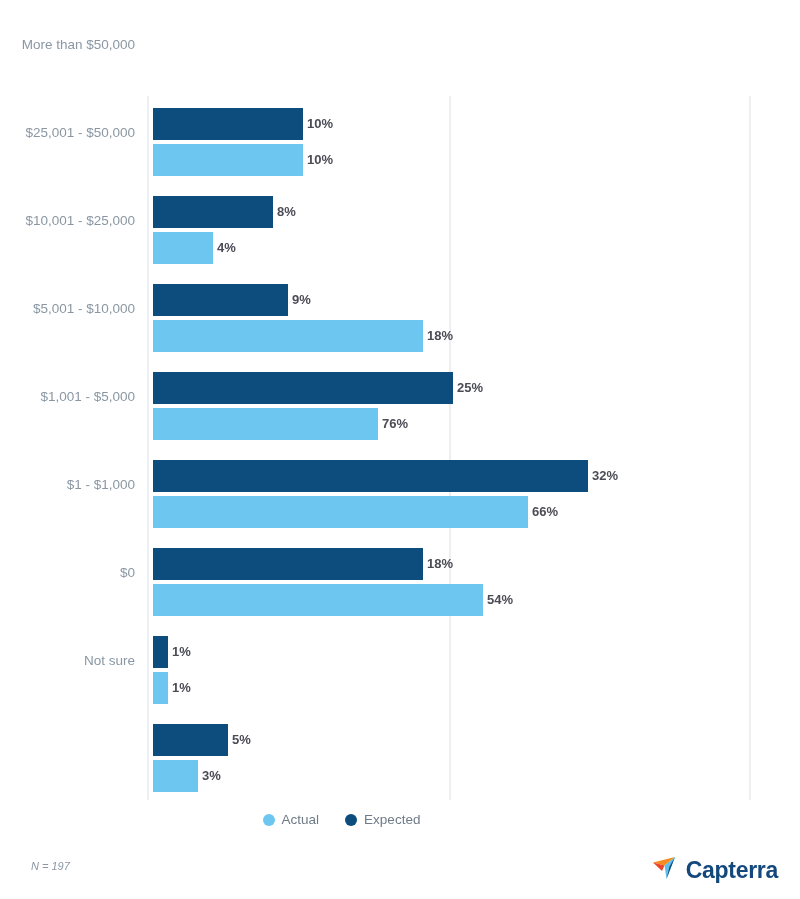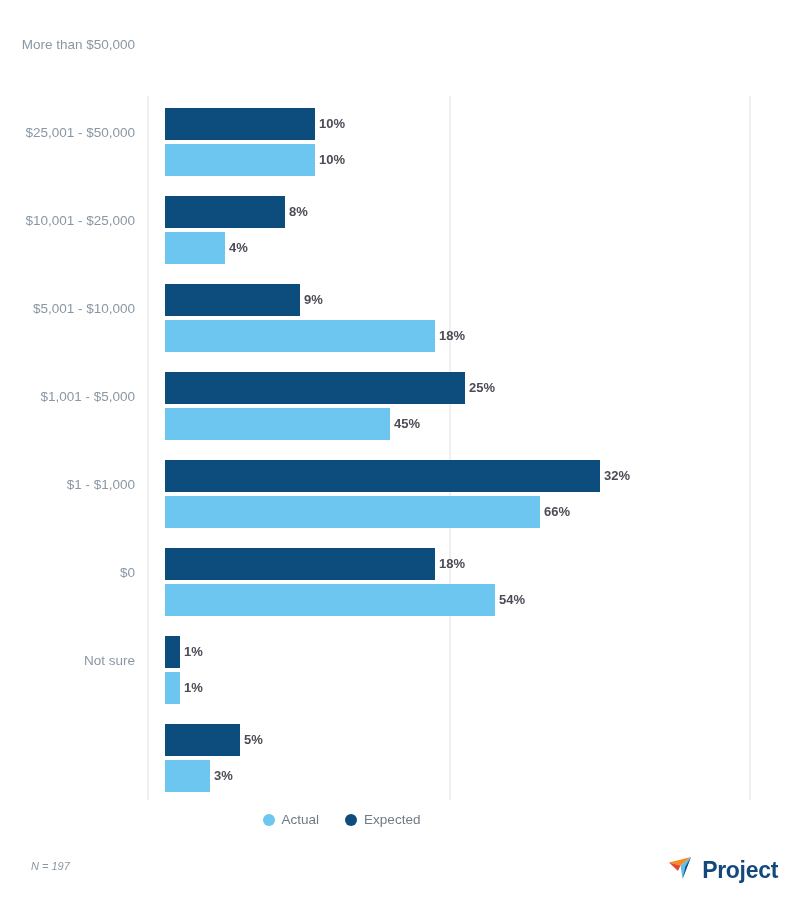--- a/index.html
+++ b/index.html
@@ -58,21 +58,21 @@
     top: 0;
     bottom: 0;
     left: -2px;
     width: 2px;
     background: #efeff1;
   }
 
   
   .cat-group {
     position: absolute;
-    left: 16px;
+    left: 4px;
     right: 0;
     height: 68px;
     text-align: right;
   }
   .bar-row {
     position: absolute;
     left: 0;
     height: 32px;
   }
   .bar-row.expected { top: 0; }
@@ -203,21 +203,21 @@
           <span class="bar-value" style="left: 270px;">18%</span>
         </div>
       </div>
       <div class="cat-group" style="top: 276px;">
         <div class="bar-row expected">
           <div class="bar expected" style="width: 300px; background: rgb(13, 77, 125);"></div>
           <span class="bar-value" style="left: 300px;">25%</span>
         </div>
         <div class="bar-row actual">
           <div class="bar actual" style="width: 225px; background: rgb(108, 198, 239);"></div>
-          <span class="bar-value" style="left: 225px;">45%</span>
+          <span class="bar-value" style="left: 225px;">76%</span>
         </div>
       </div>
       <div class="cat-group" style="top: 364px;">
         <div class="bar-row expected">
           <div class="bar expected" style="width: 435px; background: rgb(13, 77, 125);"></div>
           <span class="bar-value" style="left: 435px;">32%</span>
         </div>
         <div class="bar-row actual">
           <div class="bar actual" style="width: 375px; background: rgb(108, 198, 239);"></div>
           <span class="bar-value" style="left: 375px;">66%</span>
@@ -270,21 +270,21 @@
 
   <div id="brand">
     <span>
       <svg width="30" height="26" viewBox="0 0 30 26" aria-hidden="true">
         <polygon points="1,7.5 23,2 12.5,10.5" fill="#f68b1f"></polygon>
         <polygon points="1,7.5 12.5,10.5 10,16" fill="#e8452c"></polygon>
         <polygon points="23,2 12.5,10.5 14.5,24" fill="#62c0e8"></polygon>
         <polygon points="23,2 14.5,24 17.5,11.5" fill="#13487d"></polygon>
       </svg>
     </span>
-    <span class="brand-text">Project</span>
+    <span class="brand-text">Capterra</span>
   </div>
 
 <div class="ylabel" style="top: 37px;">More than $50,000</div>
     <div class="ylabel" style="top: 125px;">$25,001 - $50,000</div>
     <div class="ylabel" style="top: 213px;">$10,001 - $25,000</div>
     <div class="ylabel" style="top: 301px;">$5,001 - $10,000</div>
     <div class="ylabel" style="top: 389px;">$1,001 - $5,000</div>
     <div class="ylabel" style="top: 477px;">$1 - $1,000</div>
     <div class="ylabel" style="top: 565px;">$0</div>
     <div class="ylabel" style="top: 653px;">Not sure</div>

